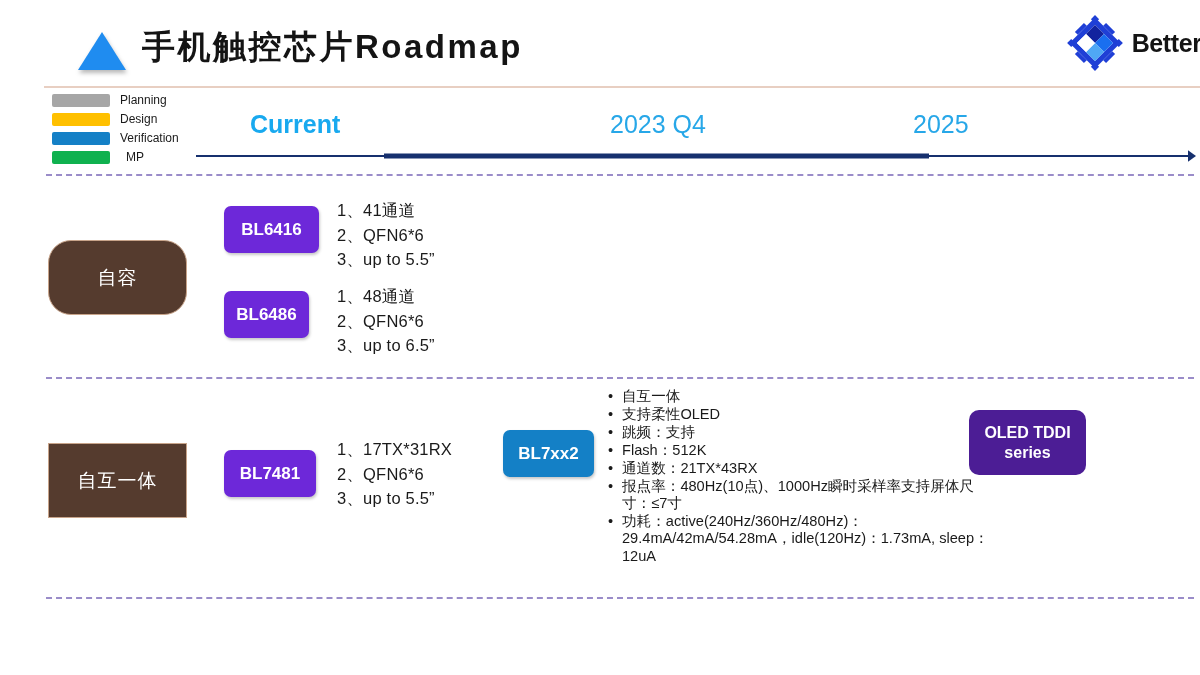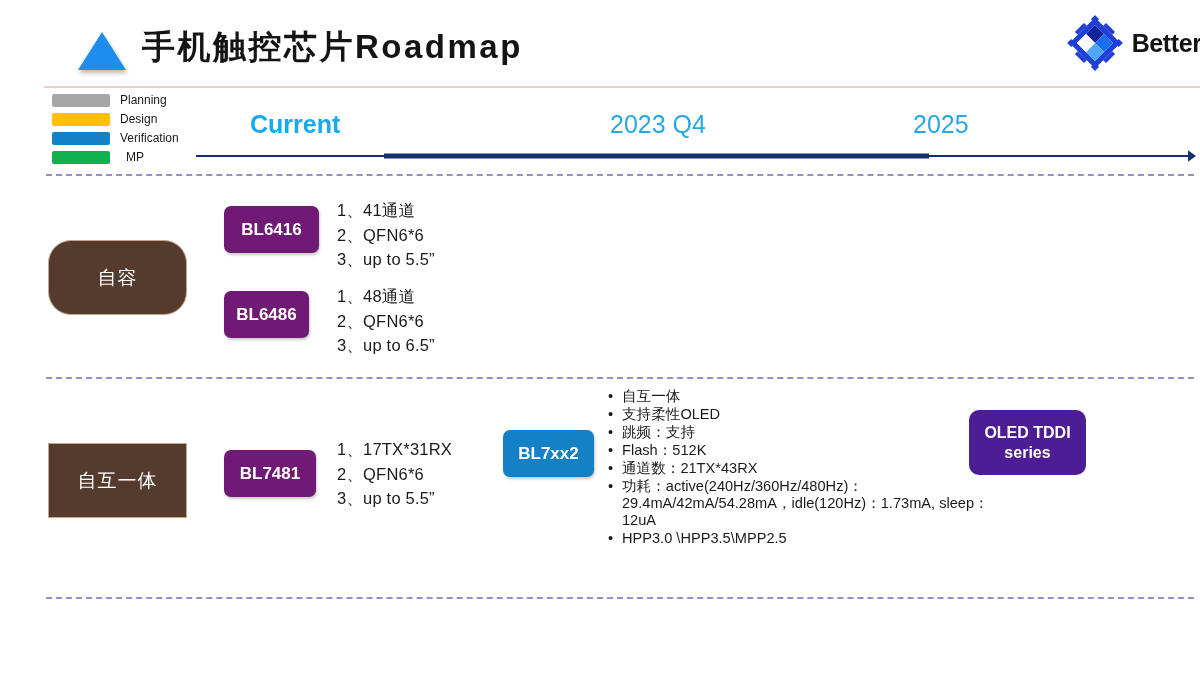--- a/index.html
+++ b/index.html
@@ -135,21 +135,21 @@
     position: absolute;
     border-radius: 7px;
     color: #ffffff;
     display: flex;
     align-items: center;
     justify-content: center;
     font-size: 17px;
     font-weight: bold;
     box-shadow: 1px 2px 3px rgba(0,0,0,0.22);
   }
-  .chip.green { background: #701a75; }
+  .chip.green { background: #6d28d9; }
   .chip.blue  { background: #1480c6; }
   .chip.gray  {
     background: #4c1d95;
     border-radius: 10px;
     font-weight: bold;
     font-size: 16px;
     line-height: 1.25;
     text-align: center;
     flex-direction: column;
     box-shadow: none;
@@ -295,21 +295,21 @@
 
 <div class="chip blue chip-7xx2">BL7xx2</div>
 
 <div class="bullets">
   <ul>
     <li>自互一体</li>
     <li>支持柔性OLED</li>
     <li>跳频：支持</li>
     <li>Flash：512K</li>
     <li>通道数：21TX*43RX</li>
+    <li>报点率：480Hz(10点)、1000Hz瞬时采样率支持屏体尺寸：≤7寸</li>
     <li>功耗：active(240Hz/360Hz/480Hz)：29.4mA/42mA/54.28mA，idle(120Hz)：1.73mA, sleep：12uA</li>
-    <li>HPP3.0 \HPP3.5\MPP2.5</li>
   </ul>
 </div>
 
 <div class="chip gray chip-oled">
   <span>OLED TDDI</span>
   <span>series</span>
 </div>
 
 </body></html>

